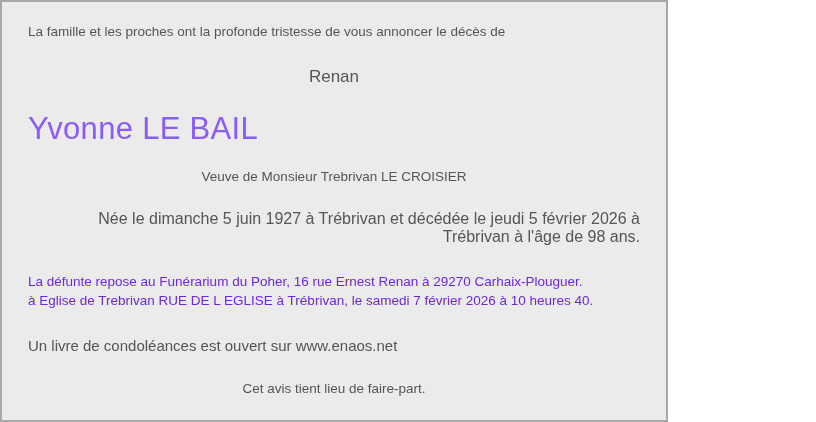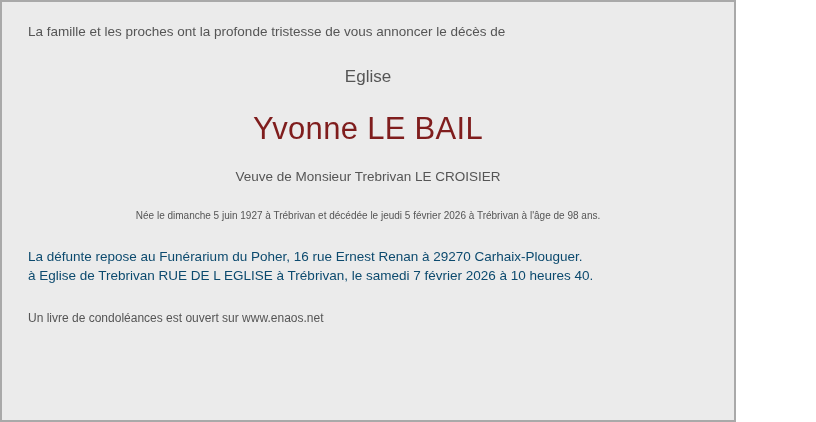--- a/index.html
+++ b/index.html
@@ -7,69 +7,69 @@
     padding: 0;
     background: #ffffff;
   }
   body {
     width: 816px;
     height: 422px;
     font-family: "Liberation Sans", sans-serif;
   }
   .notice-card {
     box-sizing: border-box;
-    width: 736px;
+    width: 668px;
     height: 422px;
     background: #ebebeb;
     border: 2px solid #a9a9a9;
     padding: 22px 26px 10px 26px;
     color: #555555;
   }
   .line-intro {
     font-size: 13.5px;
     color: #555555;
     margin: 0 0 26px 0;
     line-height: 1.25;
   }
   .line-madame {
     text-align: center;
     font-size: 17px;
     color: #555555;
     margin: 0 0 24px 0;
   }
   .line-name {
-    text-align: center;
+    text-align: left;
     font-size: 31px;
-    color: #7f1d1d;
+    color: #8b5cf6;
     margin: 3px 0 22px 0;
     letter-spacing: 0.3px;
   }
   .line-spouse {
     text-align: center;
     font-size: 13.5px;
     color: #555555;
     margin: 0 0 26px 0;
   }
   .line-birth {
-    text-align: center;
-    font-size: 10px;
+    text-align: right;
+    font-size: 16px;
     color: #555555;
     margin: 0 0 26px 0;
   }
   .block-funeral {
     font-size: 13.5px;
-    color: #0c4a6e;
+    color: #6d28d9;
     margin: 0 0 24px 0;
     line-height: 1.45;
   }
   .block-funeral p {
     margin: 0;
   }
   .block-condolences {
-    font-size: 12px;
+    font-size: 15px;
     color: #555555;
     margin: 0 0 24px 0;
     line-height: 1.45;
   }
   .block-condolences p {
     margin: 0;
   }
   .line-faire-part {
     text-align: center;
     font-size: 13.5px;
@@ -77,31 +77,32 @@
     margin: 0 0 26px 0;
   }
 </style>
 </head>
 <body>
 
 <div class="notice-card">
 
   <p class="line-intro">La famille et les proches ont la profonde tristesse de vous annoncer le décès de</p>
 
-  <p class="line-madame">Eglise</p>
+  <p class="line-madame">Renan</p>
 
   <p class="line-name">Yvonne LE BAIL</p>
 
   <p class="line-spouse">Veuve de Monsieur Trebrivan LE CROISIER</p>
 
   <p class="line-birth">Née le dimanche 5 juin 1927 à Trébrivan et décédée le jeudi 5 février 2026 à Trébrivan à l'âge de 98 ans.</p>
 
   <div class="block-funeral">
     <p>La défunte repose au Funérarium du Poher, 16 rue Ernest Renan à 29270 Carhaix-Plouguer.</p>
     <p>à Eglise de Trebrivan RUE DE L EGLISE à Trébrivan, le samedi 7 février 2026 à 10 heures 40.</p>
   </div>
 
   <div class="block-condolences">
     <p>Un livre de condoléances est ouvert sur www.enaos.net</p>
   </div>
 
+  <p class="line-faire-part">Cet avis tient lieu de faire-part.</p>
 
 </div>
 
 </body></html>

